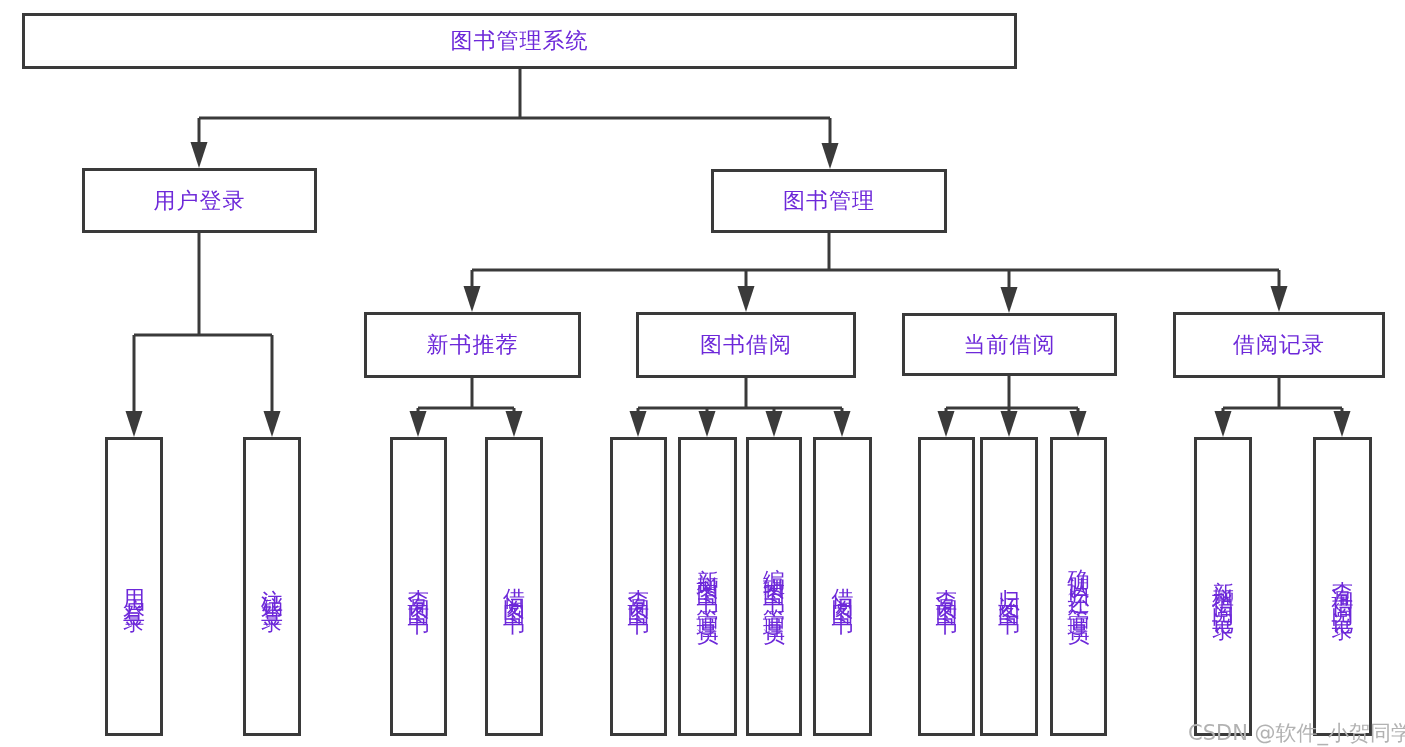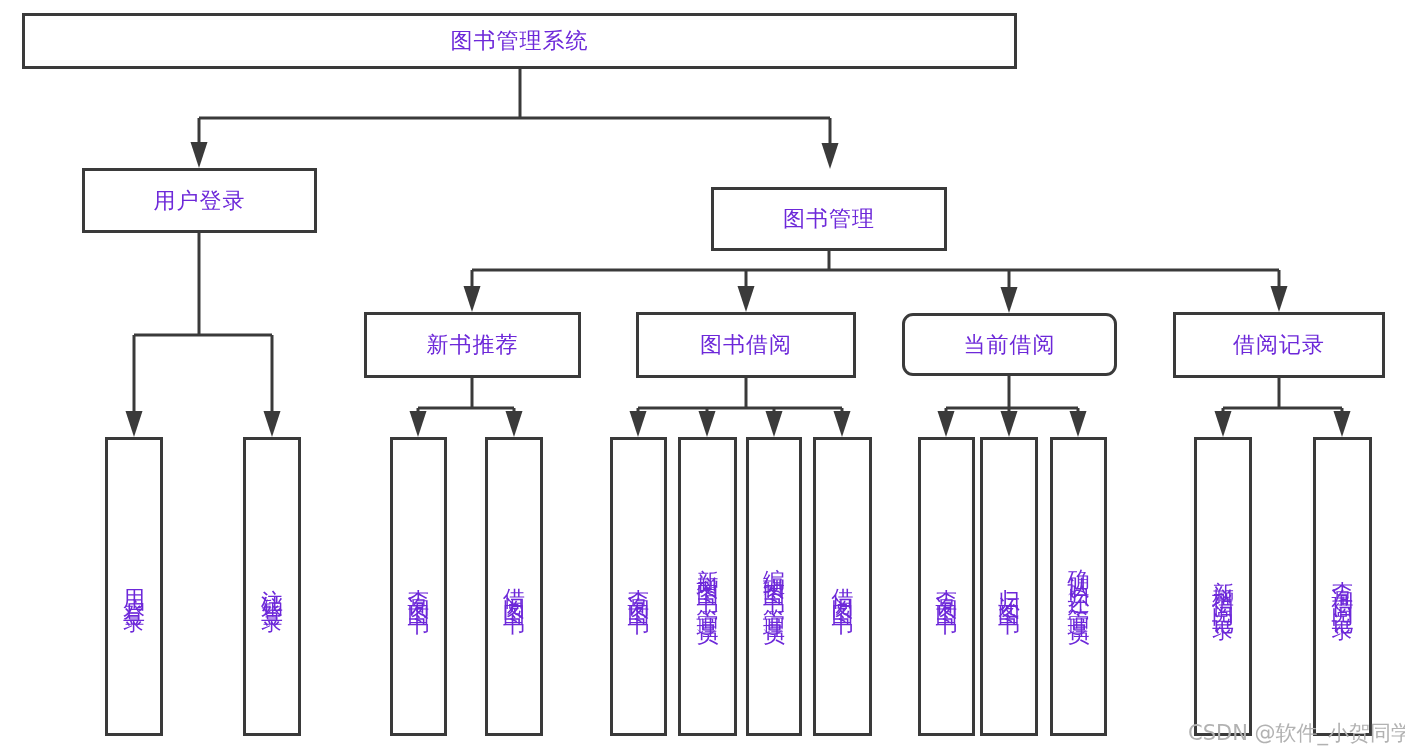--- a/index.html
+++ b/index.html
@@ -41,25 +41,25 @@
     writing-mode: vertical-rl;
     text-orientation: mixed;
     letter-spacing: 8px;
     white-space: normal;
     line-height: 1;
   }
   
   #n-root        { left: 22px;  top: 13px;  width: 995px; height: 56px; }
   
   #n-user-login  { left: 82px;  top: 168px; width: 235px; height: 65px; }
-  #n-book-mgmt   { left: 711px; top: 169px; width: 236px; height: 64px; margin-top: 18px; }
+  #n-book-mgmt   { left: 711px; top: 169px; width: 236px; height: 64px; }
   
   #n-new-book       { left: 364px;  top: 312px; width: 217px; height: 66px; }
   #n-book-borrow    { left: 636px;  top: 312px; width: 220px; height: 66px; }
-  #n-current-borrow { left: 902px;  top: 313px; width: 215px; height: 63px; border-radius: 11px; }
+  #n-current-borrow { left: 902px;  top: 313px; width: 215px; height: 63px; }
   #n-borrow-record  { left: 1173px; top: 312px; width: 212px; height: 66px; }
   
   .vnode { top: 437px; height: 299px; }
   #n-ul-login   { left: 105px;  width: 58px; }
   #n-ul-logout  { left: 243px;  width: 58px; }
   #n-nb-query   { left: 390px;  width: 57px; }
   #n-nb-borrow  { left: 485px;  width: 58px; }
   #n-bb-query   { left: 610px;  width: 57px; }
   #n-bb-add     { left: 678px;  width: 59px; }
   #n-bb-edit    { left: 746px;  width: 56px; }

